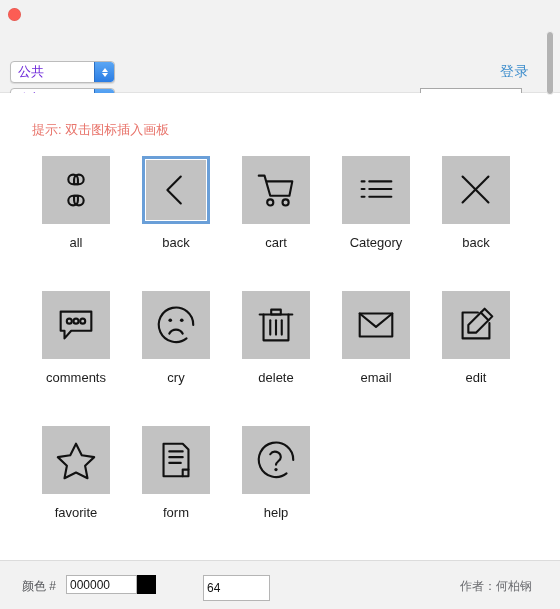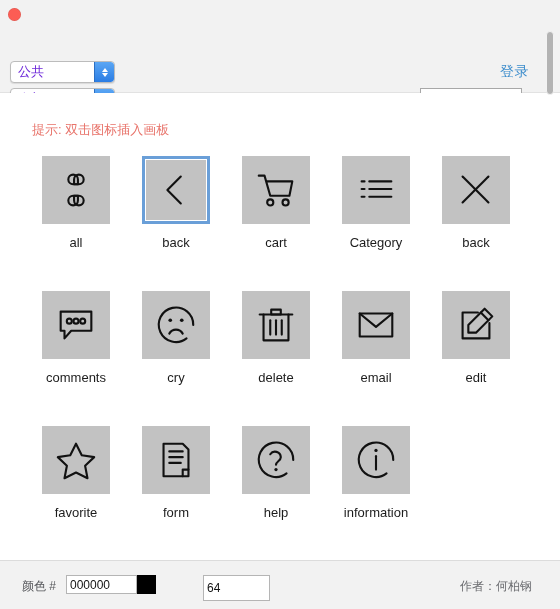--- a/index.html
+++ b/index.html
@@ -464,30 +464,20 @@
         <div class="icon-cell">
           <div class="icon-tile">
             <svg viewBox="0 0 48 48">
               <path fill="none" stroke="#111" stroke-width="2.2" stroke-linecap="round" stroke-linejoin="round" d="M42 24a18 18 0 1 0-7 14"></path>
               <path fill="none" stroke="#111" stroke-width="2.2" stroke-linecap="round" stroke-linejoin="round" d="M18 18a6 6 0 0 1 11 3c0 4-5 4.5-5 8"></path>
               <circle cx="24" cy="34" r="1.7" fill="#111"></circle>
             </svg>
           </div>
           <div class="icon-label">help</div>
         </div>
-        <div class="icon-cell">
-          <div class="icon-tile">
-            <svg viewBox="0 0 48 48">
-              <path fill="none" stroke="#111" stroke-width="2.2" stroke-linecap="round" stroke-linejoin="round" d="M42 24a18 18 0 1 0-7 14"></path>
-              <circle cx="24" cy="14" r="1.7" fill="#111"></circle>
-              <path fill="none" stroke="#111" stroke-width="2.2" stroke-linecap="round" stroke-linejoin="round" d="M24 20 V34"></path>
-            </svg>
-          </div>
-          <div class="icon-label">information</div>
-        </div>
       </div>
   </div>
 
   <div id="footer">
     <span id="color-label">颜色 #</span>
     <input id="color-input" type="text" value="000000" style="">
     <span id="color-swatch" style="background: rgb(0, 0, 0);"></span>
     <span id="size-label">大小</span>
     <input id="size-input" type="text" value="64" style="">
     <span id="author">作者：何柏钢</span>

